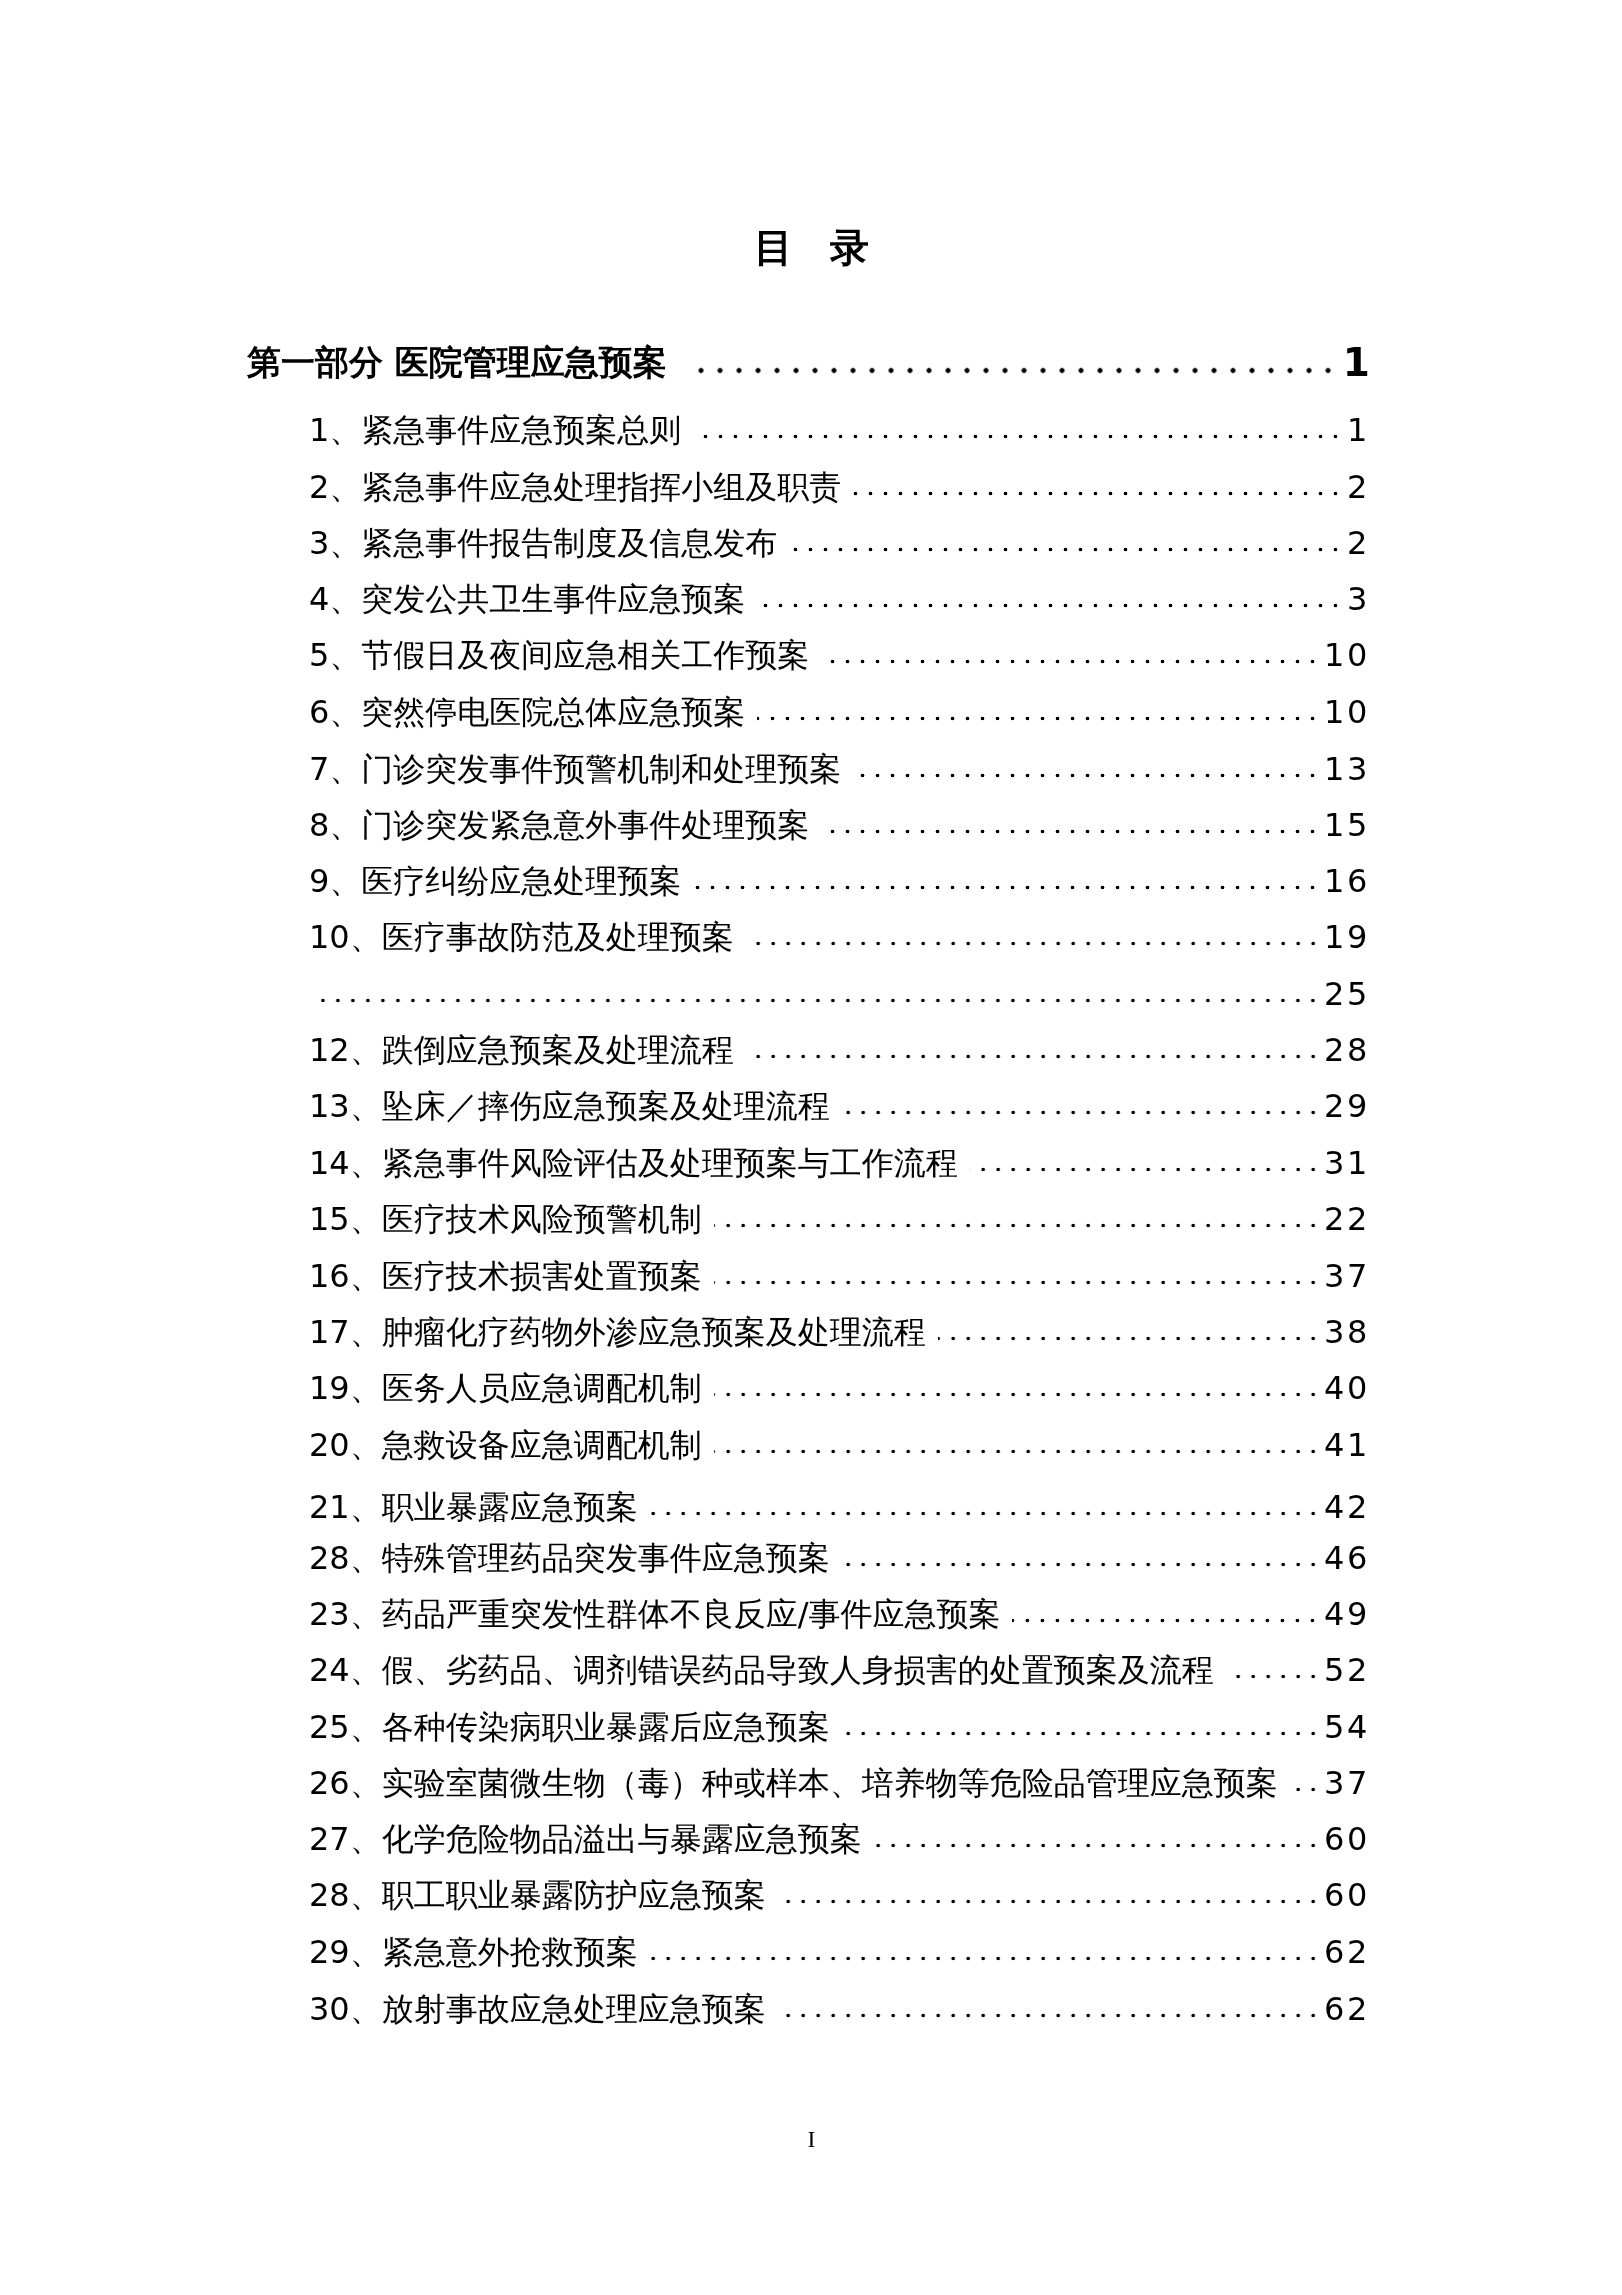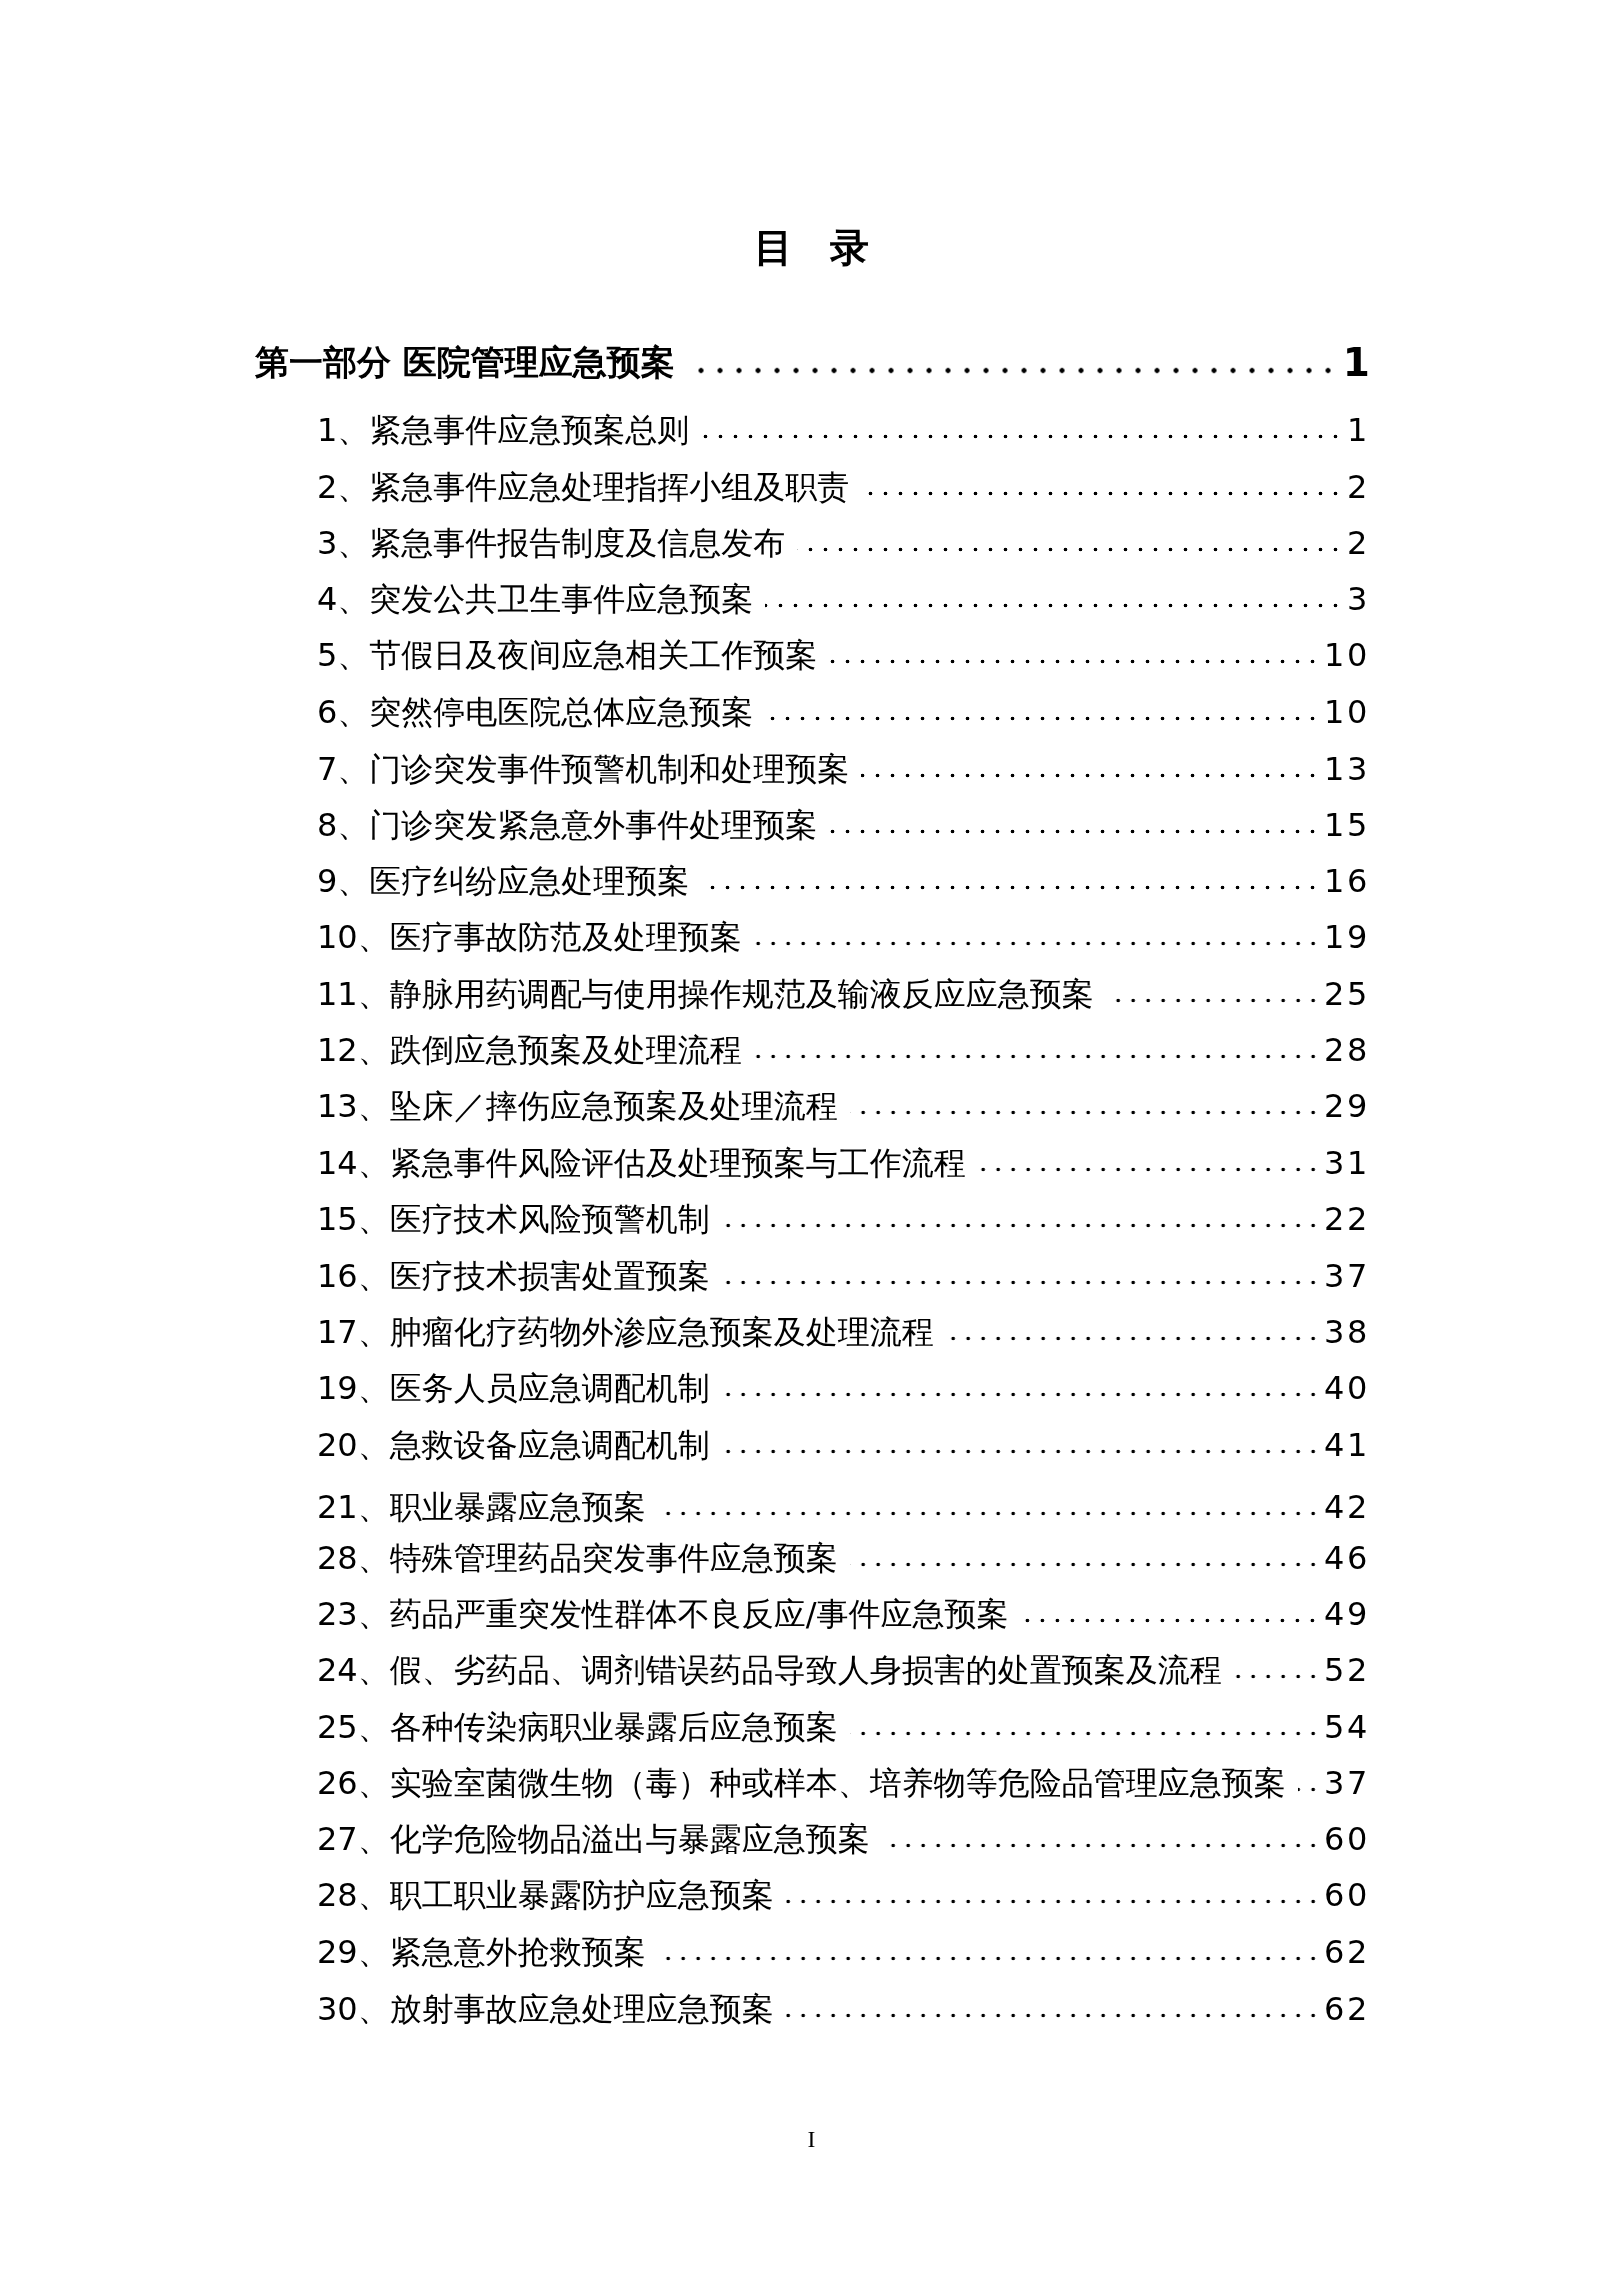--- a/index.html
+++ b/index.html
@@ -57,21 +57,20 @@
     width: 1061px;
     height: 37px;
     display: flex;
     align-items: flex-end;
     font-size: 32px;
     line-height: 37px;
   }
   .label {
     white-space: nowrap;
     flex: 0 0 auto;
-    margin-left: 8px;
   }
   .leader {
     flex: 1 1 auto;
     margin: 0 3.9px 0 11.8px;
     height: 9.2px;
     align-self: flex-end;
     margin-bottom: 7.9px;
     background-image: radial-gradient(circle, #000 0, #000 1.7px, transparent 2.1px);
     background-size: 15px 9.2px;
     background-repeat: repeat-x;
@@ -165,21 +164,20 @@
       <span class="label">9、医疗纠纷应急处理预案</span>
       <span class="leader"></span>
       <span class="page-num">16</span>
     </div>
     <div class="entry-row" style="top:919px">
       <span class="label">10、医疗事故防范及处理预案</span>
       <span class="leader"></span>
       <span class="page-num">19</span>
     </div>
     <div class="entry-row" style="top:976px">
-      <span class="label">11、静脉用药调配与使用操作规范及输液反应应急预案</span>
       <span class="leader"></span>
       <span class="page-num">25</span>
     </div>
     <div class="entry-row" style="top:1032px">
       <span class="label">12、跌倒应急预案及处理流程</span>
       <span class="leader"></span>
       <span class="page-num">28</span>
     </div>
     <div class="entry-row" style="top:1088px">
       <span class="label">13、坠床／摔伤应急预案及处理流程</span>

